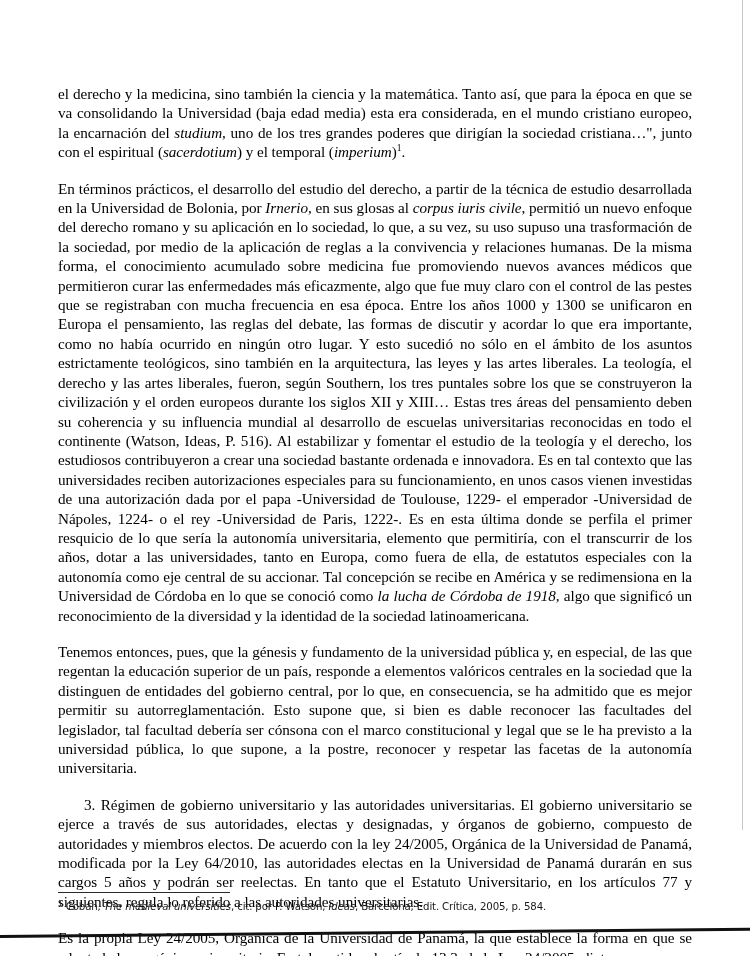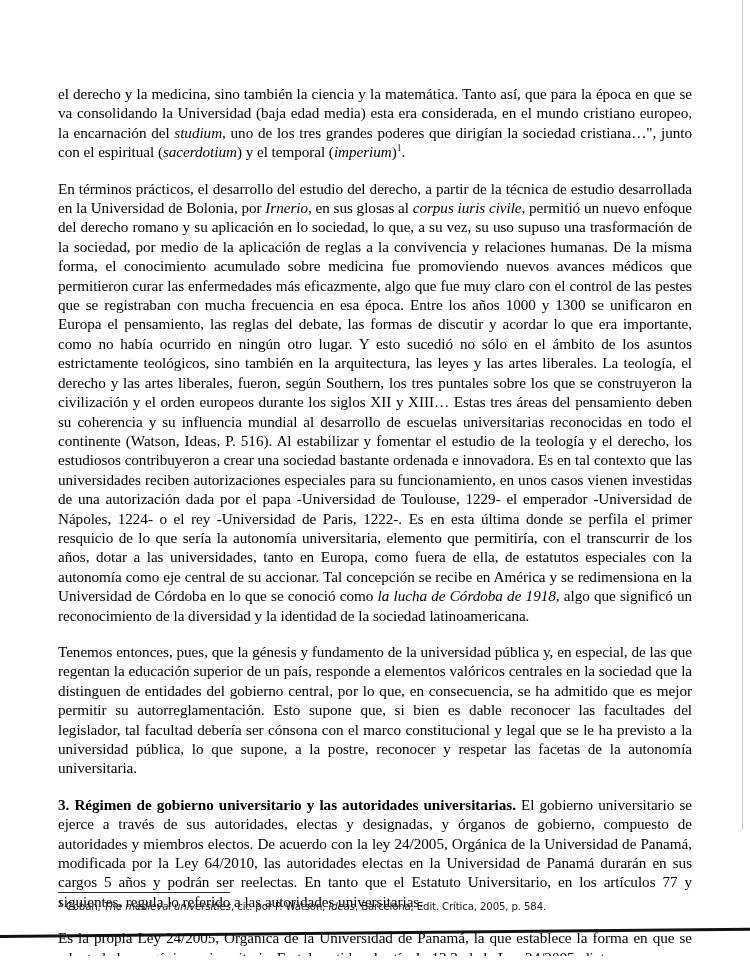--- a/index.html
+++ b/index.html
@@ -48,21 +48,21 @@
     font-size: 15.2px;
     line-height: 19.4px;
     text-align: justify;
     text-justify: inter-word;
     hyphens: none;
     letter-spacing: -0.05px;
     -webkit-font-smoothing: none;
   }
   p.para:last-child { margin-bottom: 0; }
   .it { font-style: italic; }
-  .bd { font-weight: bold; }
+  .bd { font-weight: normal; margin-left: 26px; }
   sup.fnref {
     font-size: 9.5px;
     vertical-align: super;
     line-height: 0;
   }
   
   #footnote-area {
     position: absolute;
     left: 58px;
     top: 892px;

